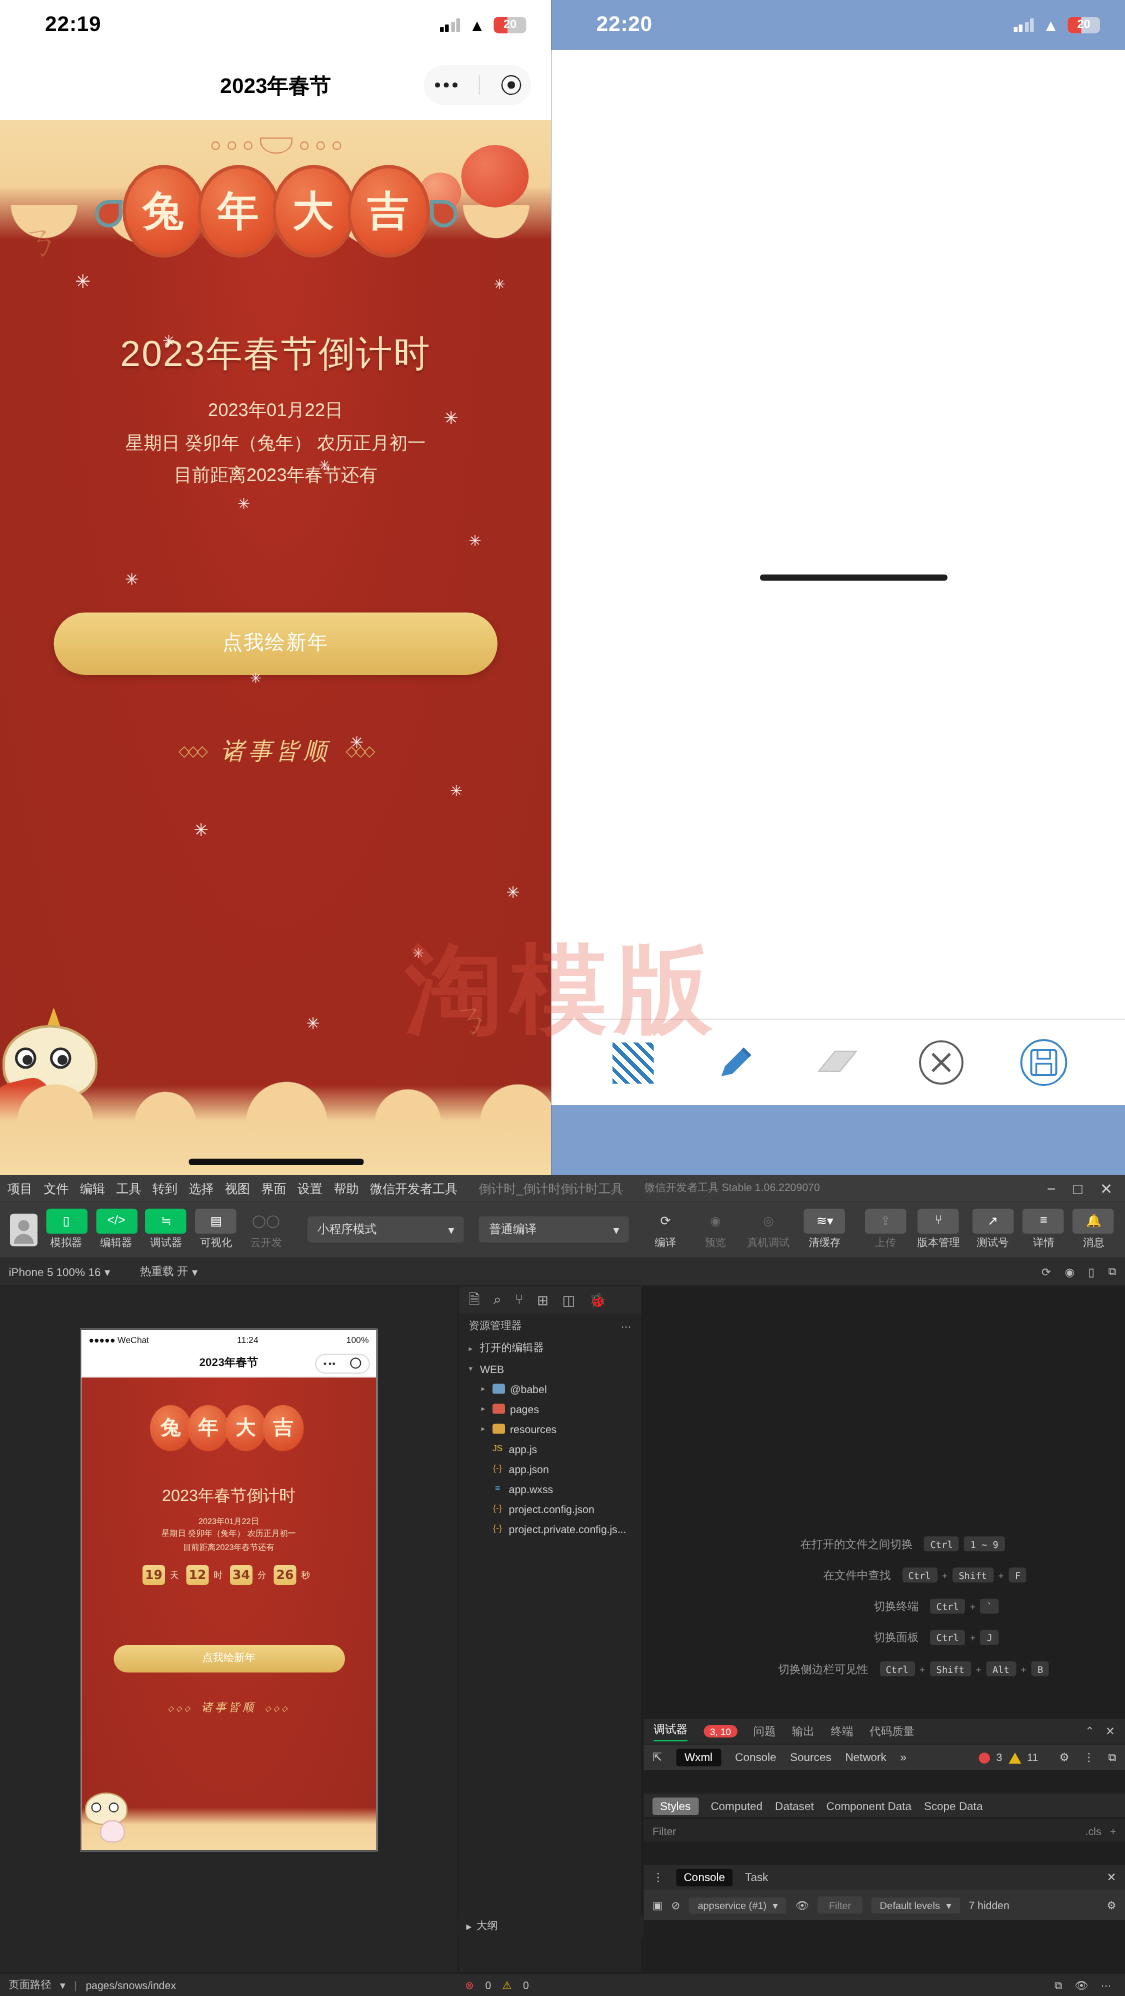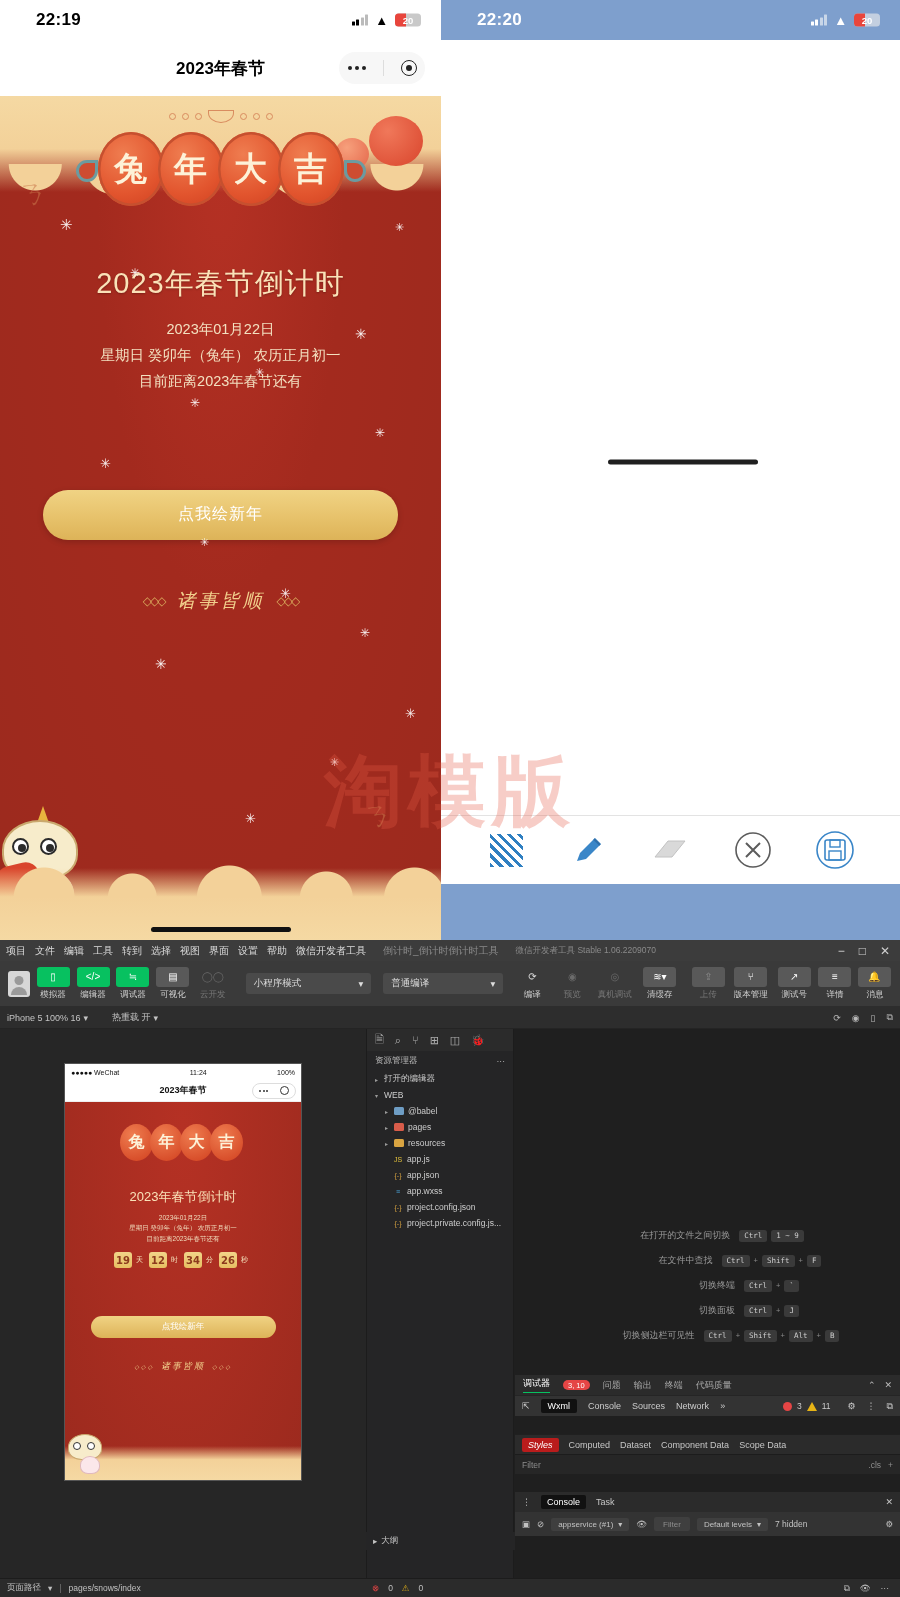--- a/index.html
+++ b/index.html
@@ -242,21 +242,21 @@
   .fp-head { height:20px; display:flex; align-items:center; justify-content:space-between;
              padding:0 8px; font-size:8.5px; color:#bbb; }
   .tree-row { height:16px; display:flex; align-items:center; font-size:8.5px; color:#cdcdcd;
               padding-left:6px; gap:4px; }
   .caret { font-size:6px; color:#9a9a9a; width:7px; text-align:center; }
   .fold { width:10px; height:8px; border-radius:1.5px; display:inline-block; }
   .fic { font-size:7px; width:10px; text-align:center; }
 
   .edit-pane { flex:1; background:#1f1f1f; position:relative; }
   .short-wrap { position:absolute; left:0; right:0; top:200px; }
-  .short-row { display:flex; align-items:center; justify-content:center; gap:9px;
+  .short-row { display:flex; align-items:flex-start; justify-content:center; gap:9px;
                margin-bottom:12px; font-size:9px; color:#9a9a9a; }
   .short-row .lbl { width:120px; text-align:right; }
   .keys { display:flex; align-items:center; gap:4px; }
   .key { background:#3a3a3a; color:#cfcfcf; border-radius:2.5px; padding:1.5px 5px;
          font-size:7.5px; font-family:"DejaVu Sans Mono", monospace; }
   .plus { font-size:7.5px; color:#8a8a8a; }
 
   .dbg { position:absolute; left:515px; right:0; top:1375px; width:385px; }
   .dbg-tabs { height:20px; background:#2b2b2b; display:flex; align-items:center; gap:13px;
               padding:0 8px; font-size:9px; color:#a8a8a8; }
@@ -265,21 +265,21 @@
   .dbg-ctrl { margin-left:auto; display:flex; gap:9px; color:#bbb; font-size:9px; }
   .dev-tabs { height:21px; background:#333; display:flex; align-items:center; gap:11px;
               padding:0 7px; font-size:9px; color:#ccc; border-top:1px solid #252525; }
   .dev-tabs .sel { background:#111; color:#fff; padding:2px 7px; border-radius:2px; }
   .err-group { margin-left:auto; display:flex; align-items:center; gap:5px; font-size:8.5px; }
   .dot-err { width:9px;height:9px;border-radius:50%;background:#e54545;display:inline-block;}
   .tri-warn { width:0;height:0;border-left:5px solid transparent;border-right:5px solid transparent;
               border-bottom:9px solid #e7b416; display:inline-block; }
   .styles-bar { height:20px; background:#2b2b2b; display:flex; align-items:center; gap:10px;
                 padding:0 7px; font-size:9px; color:#c6c6c6; border-top:1px solid #202020; }
-  .styles-bar .sel { background:#b91c1c; color:#fff; padding:2px 6px; border-radius:2px;font-style:italic; }
+  .styles-bar .sel { background:#737373; color:#fff; padding:2px 6px; border-radius:2px; }
   .filter-bar { height:20px; background:#262626; display:flex; align-items:center;
                 padding:0 7px; font-size:8.5px; color:#8d8d8d; justify-content:space-between;
                 border-top:1px solid #1c1c1c; }
   .console-bar { height:20px; background:#2b2b2b; display:flex; align-items:center; gap:10px;
                  padding:0 7px; font-size:9px; color:#c6c6c6; }
   .console-bar .sel { background:#111; color:#fff; padding:2px 6px; border-radius:2px; }
   .console-ctl { height:24px; background:#333; display:flex; align-items:center; gap:7px;
                  padding:0 7px; font-size:8.5px; color:#c2c2c2; }
   .ctl-sel { background:#3f3f3f; border-radius:2px; padding:2px 7px; display:flex;
              align-items:center; gap:5px; font-size:8px;}

